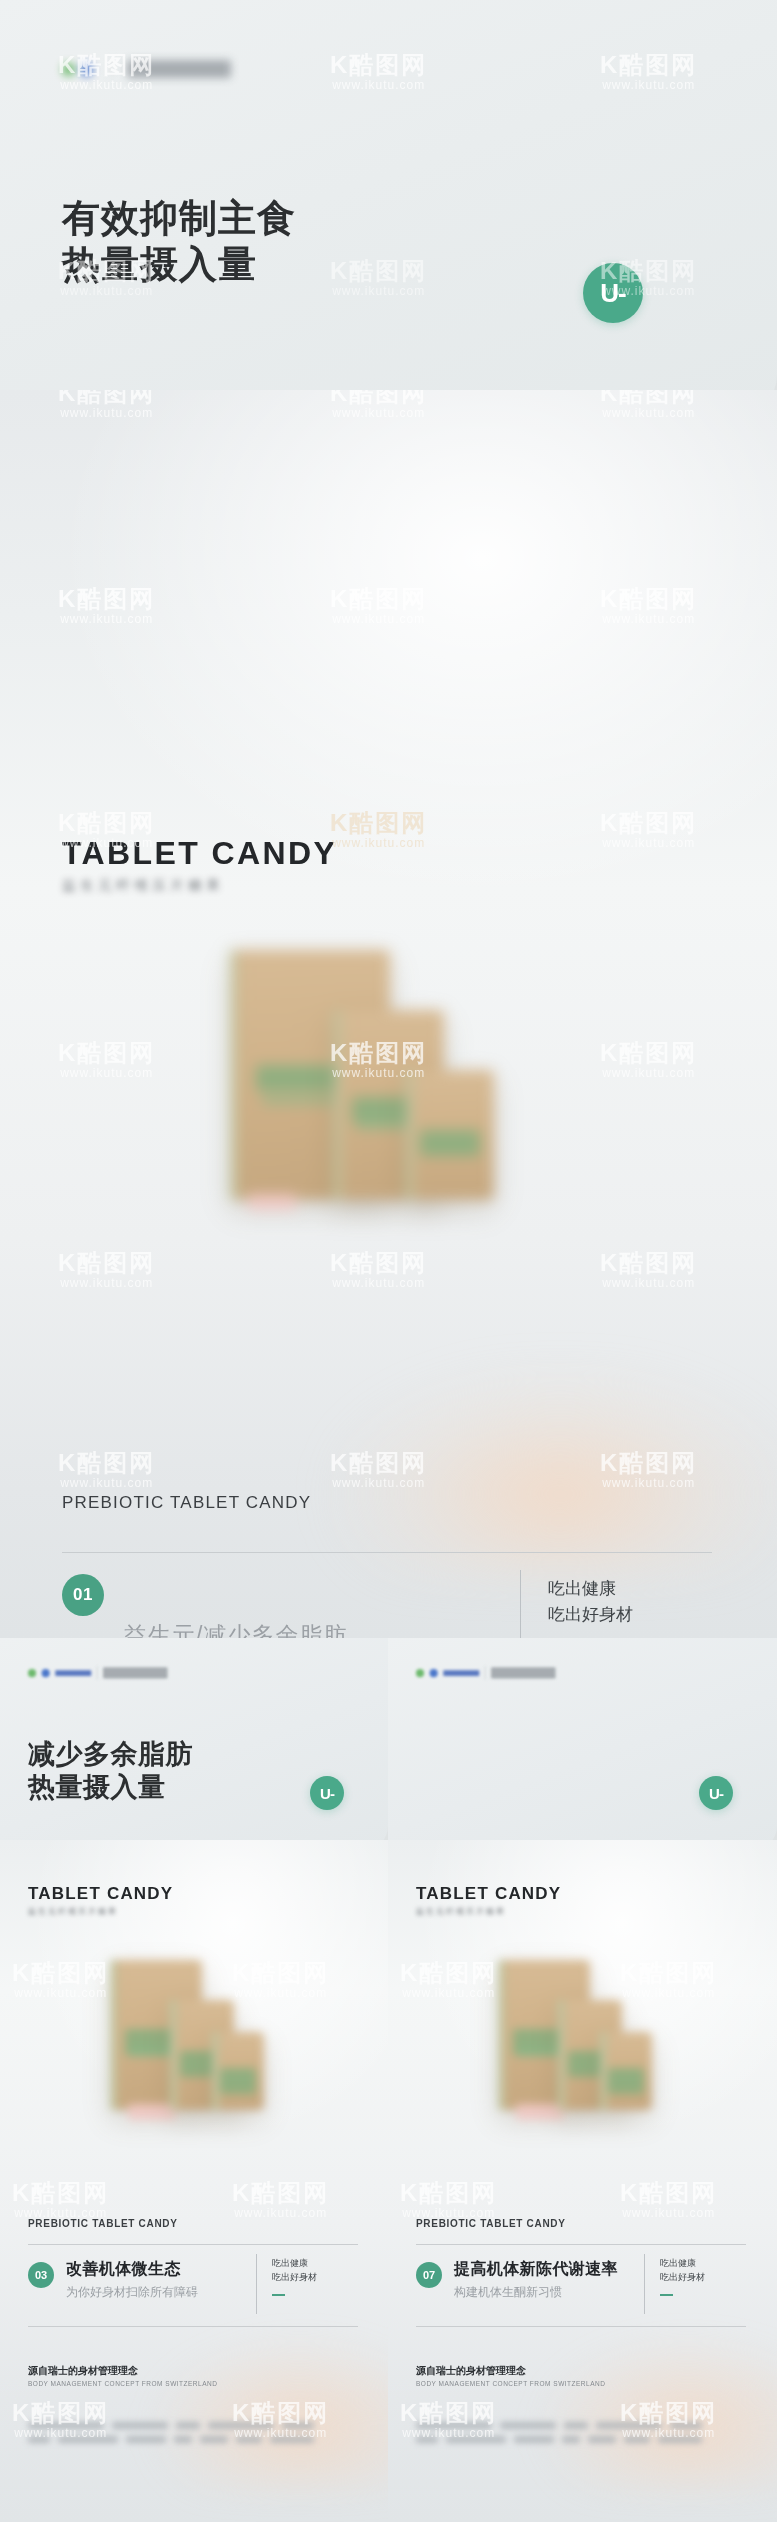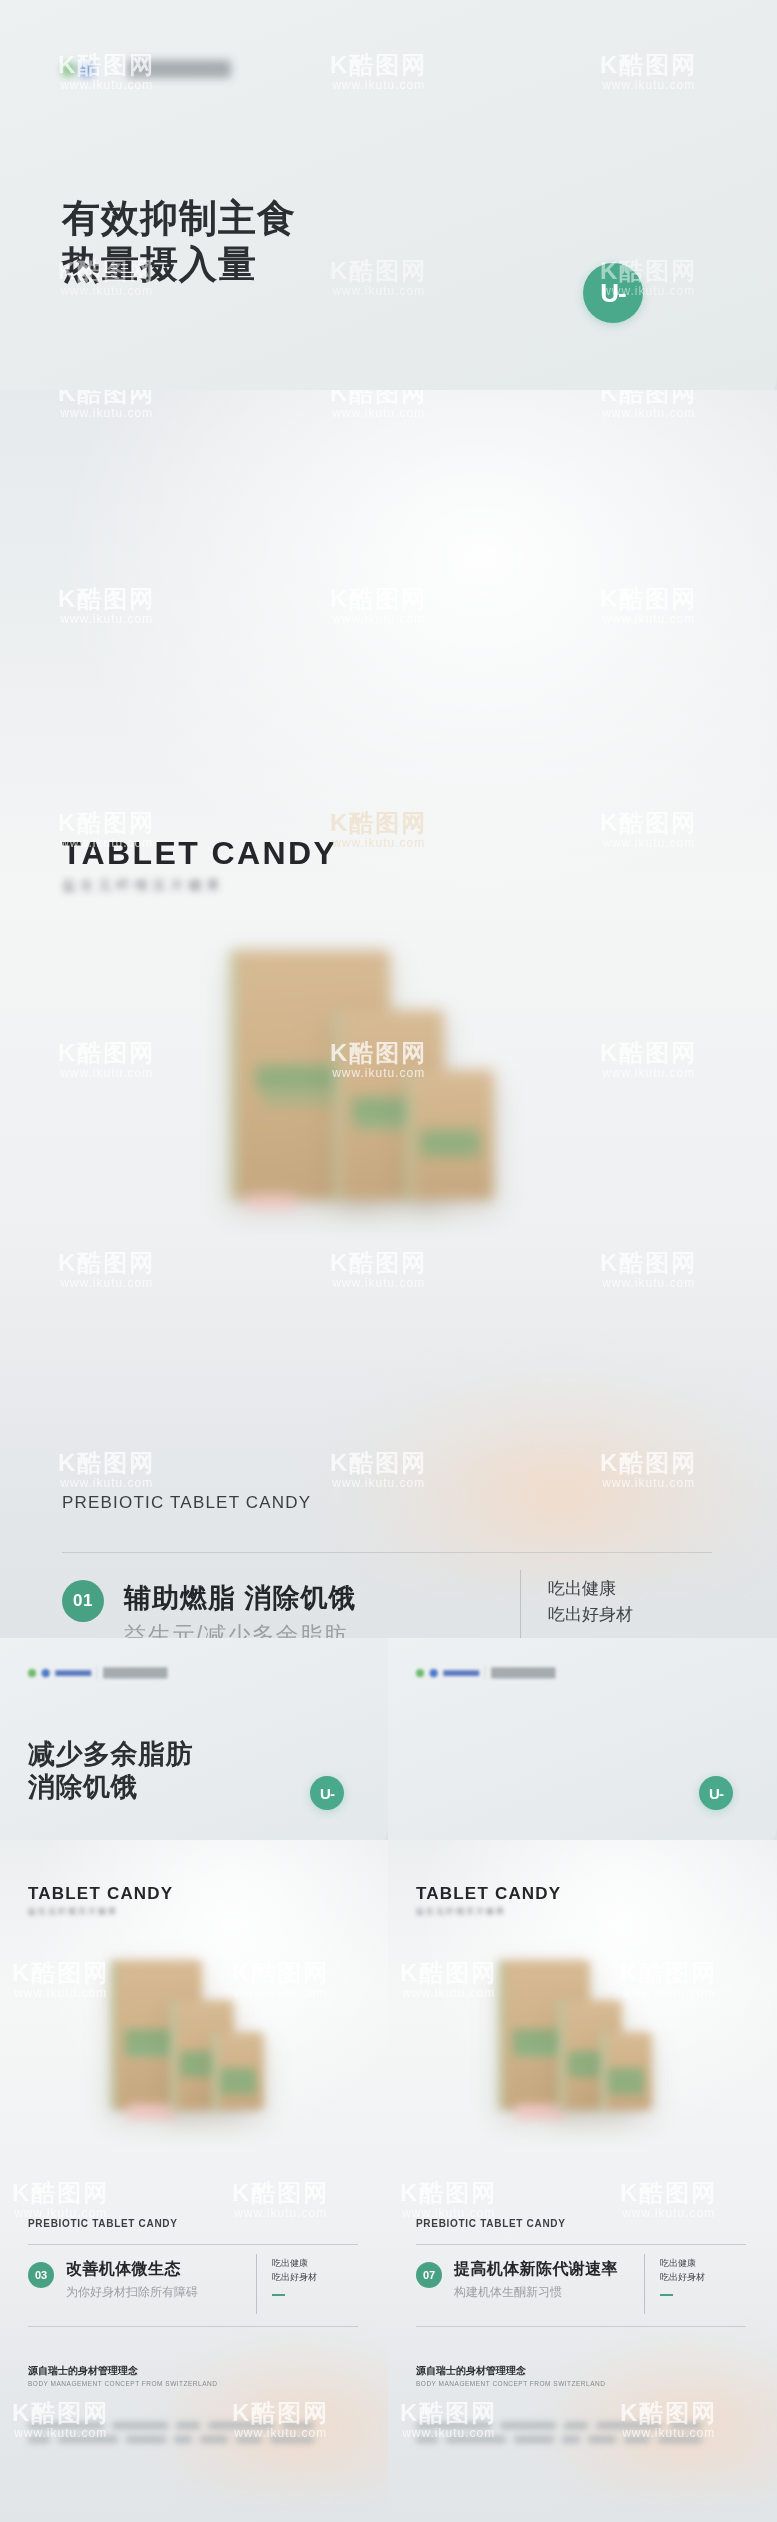--- a/index.html
+++ b/index.html
@@ -119,21 +119,21 @@
     position:absolute; left:62px; top:1103px;
     font-size:17px; font-weight:500; color:#3b3f43; letter-spacing:1.2px;
   }
 
   
   .rule{ position:absolute; height:1px; background:#c8cccf; }
   .rule.r1{ left:62px; top:1162px; width:650px; }
 
   .frow{ position:absolute; left:62px; top:1180px; width:650px; height:120px; }
   .fnum{
-    position:absolute; left:0; top:10px;
+    position:absolute; left:0; top:4px;
     width:42px;height:42px;border-radius:50%;
     background:#49a184; color:#fff;
     display:flex;align-items:center;justify-content:center;
     font-size:17px; font-weight:700; letter-spacing:.5px;
   }
   .fmain{
     position:absolute; left:62px; top:10px;
     font-size:27px; font-weight:800; color:#23262a; letter-spacing:1px;
   }
   .fsub{
@@ -284,21 +284,20 @@
         <span class="edge"></span>
           <span class="band"></span>
       </div>
     </div>
 
     <div class="prebio">PREBIOTIC TABLET CANDY</div>
 
     <div class="rule r1"></div>
     <div class="frow">
       <div class="fnum">01</div>
-      <div class="fmain">辅助燃脂 消除饥饿</div>
       <div class="fsub">益生元/减少多余脂肪</div>
       <div class="fdiv"></div>
       <div class="fside">吃出健康
 吃出好身材</div>
 
     </div>
 
     <div class="wm" style="left:58px;top:-10px;">
       <div class="wm-main">K酷图网</div>
       <div class="wm-url">www.ikutu.com</div>
@@ -378,21 +377,21 @@
     <div class="panel left">
       <div class="p-hero">
         <div class="p-brand">
           <span class="bm-dot g"></span>
           <span class="bm-dot b"></span>
           <span class="bm-txt"></span>
           <span class="brand-div"></span>
           <span class="brand-2"></span>
         </div>
         <div class="p-title">减少多余脂肪
-消除饥饿</div>
+热量摄入量</div>
         <div class="ubadge p-u">U-</div>
       </div>
 
       <div class="p-card">
         <div class="p-sheen"></div>
         <div class="p-warm"></div>
 
         <div class="p-sec">TABLET CANDY</div>
         <div class="p-secsub">益生元纤维压片糖果</div>
 

